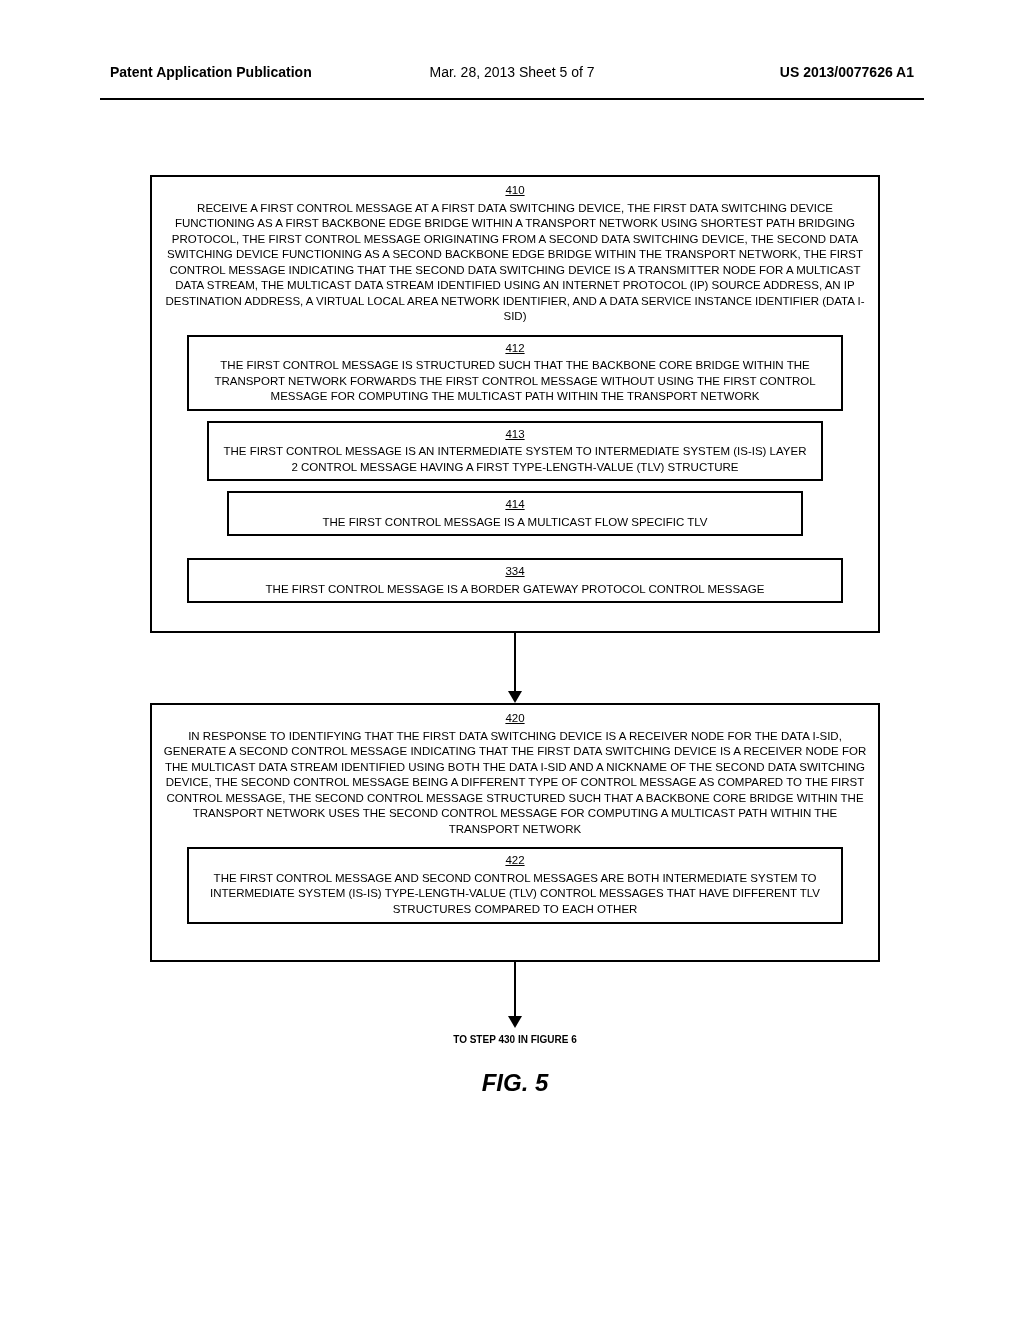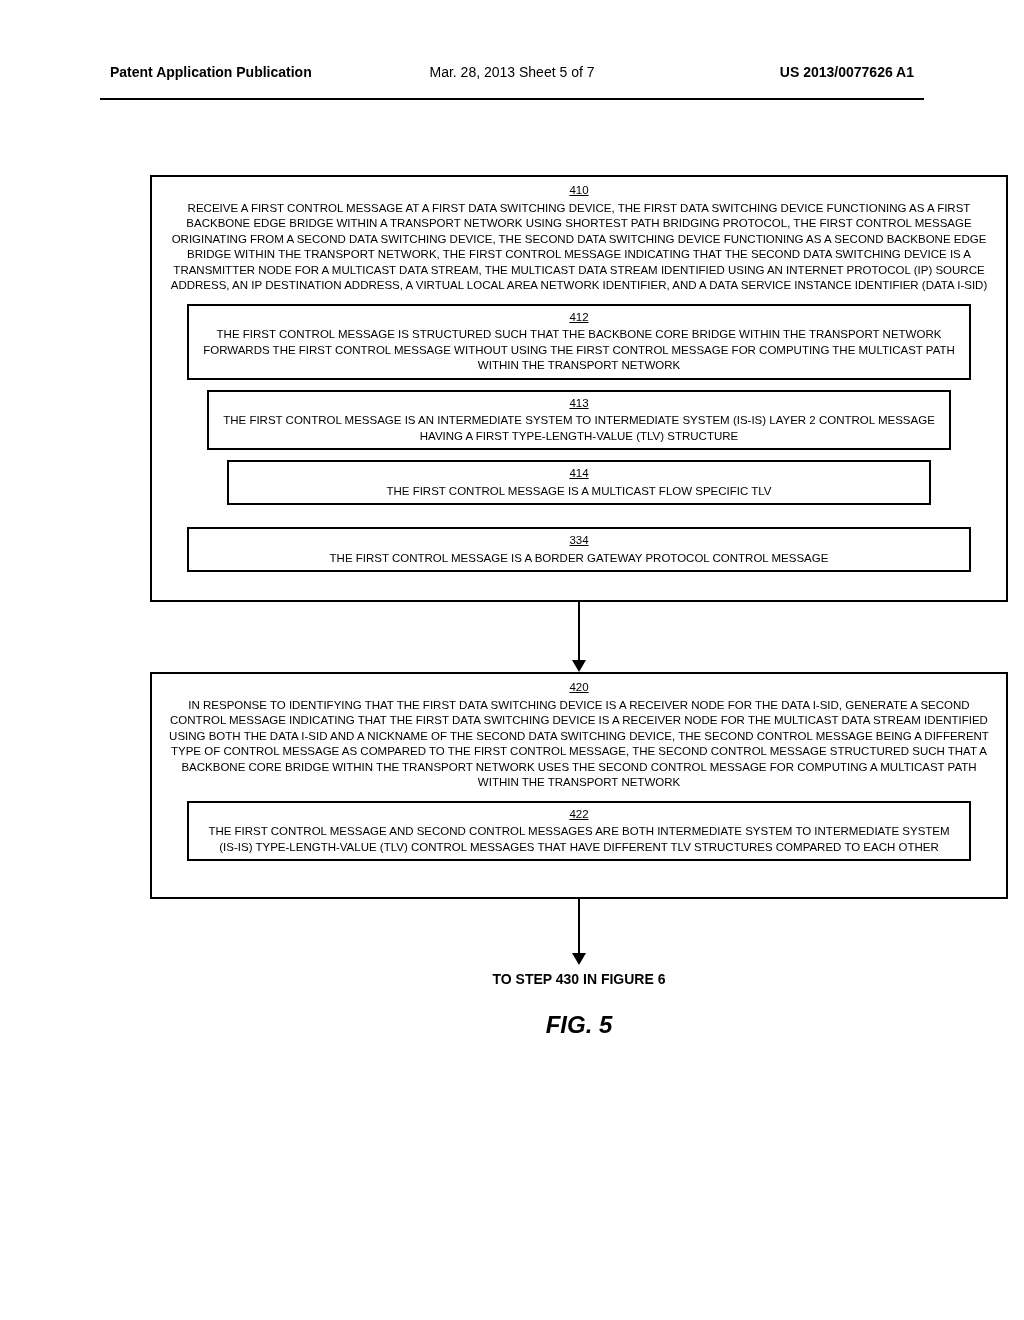--- a/index.html
+++ b/index.html
@@ -25,21 +25,21 @@
       position: absolute;
       top: 98px;
       left: 100px;
       right: 100px;
       border-top: 2px solid #000;
     }
     .diagram {
       position: absolute;
       top: 175px;
       left: 150px;
-      width: 858px;
+      width: 730px;
     }
     .big-box {
       border: 2px solid #000;
       padding: 6px 10px 14px 10px;
       text-align: center;
       font-size: 11.5px;
       line-height: 1.35;
       position: relative;
     }
     .inner-box {
@@ -64,21 +64,21 @@
       left: 50%;
       transform: translateX(-50%);
       width: 0; height: 0;
       border-left: 7px solid transparent;
       border-right: 7px solid transparent;
       border-top: 12px solid #000;
     }
     .to-step {
       text-align: center;
       font-weight: bold;
-      font-size: 14px;
+      font-size: 10px;
       margin-top: 6px;
     }
     .fig-caption {
       text-align: center;
       font-weight: bold;
       font-style: italic;
       font-size: 24px;
       margin-top: 24px;
     }
   </style>

